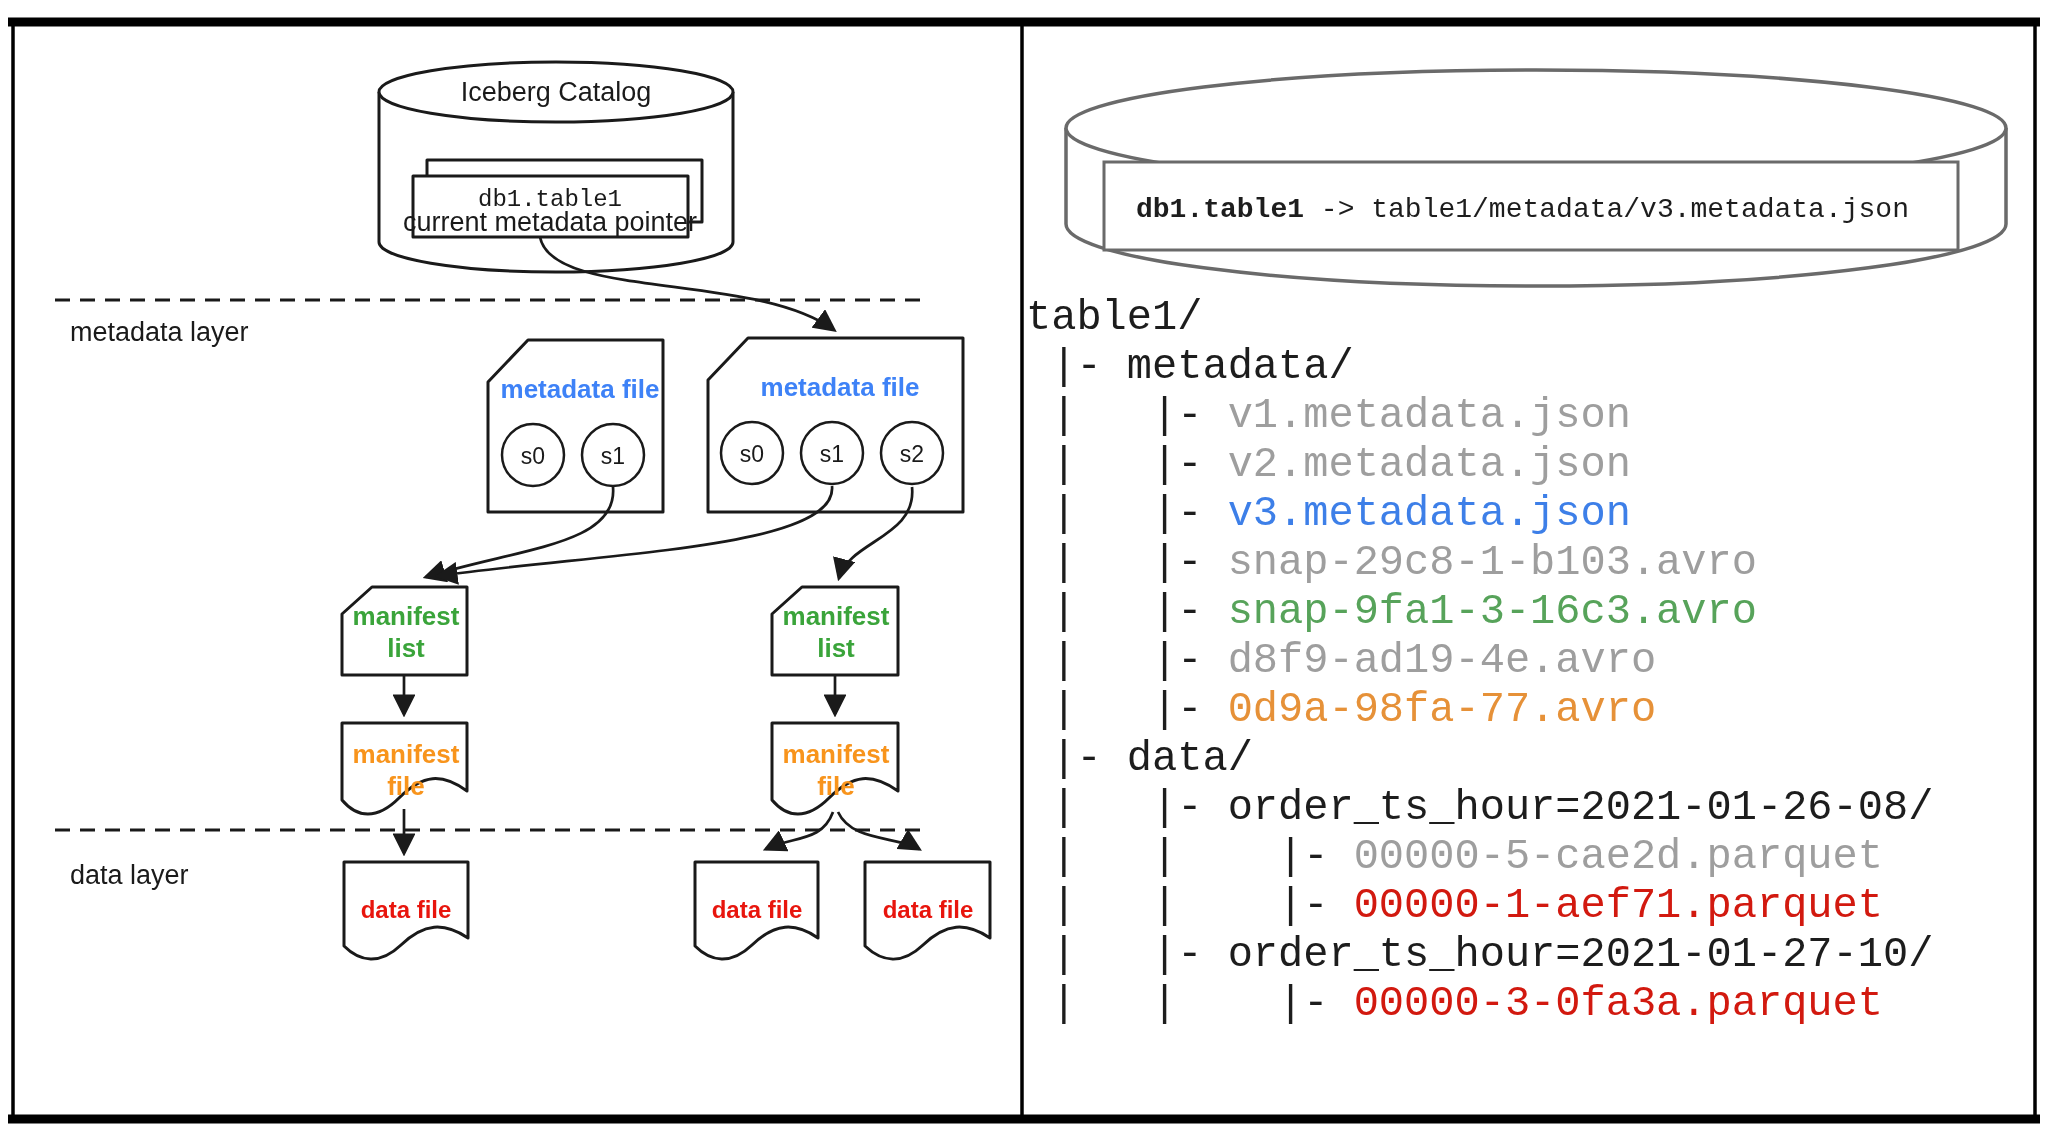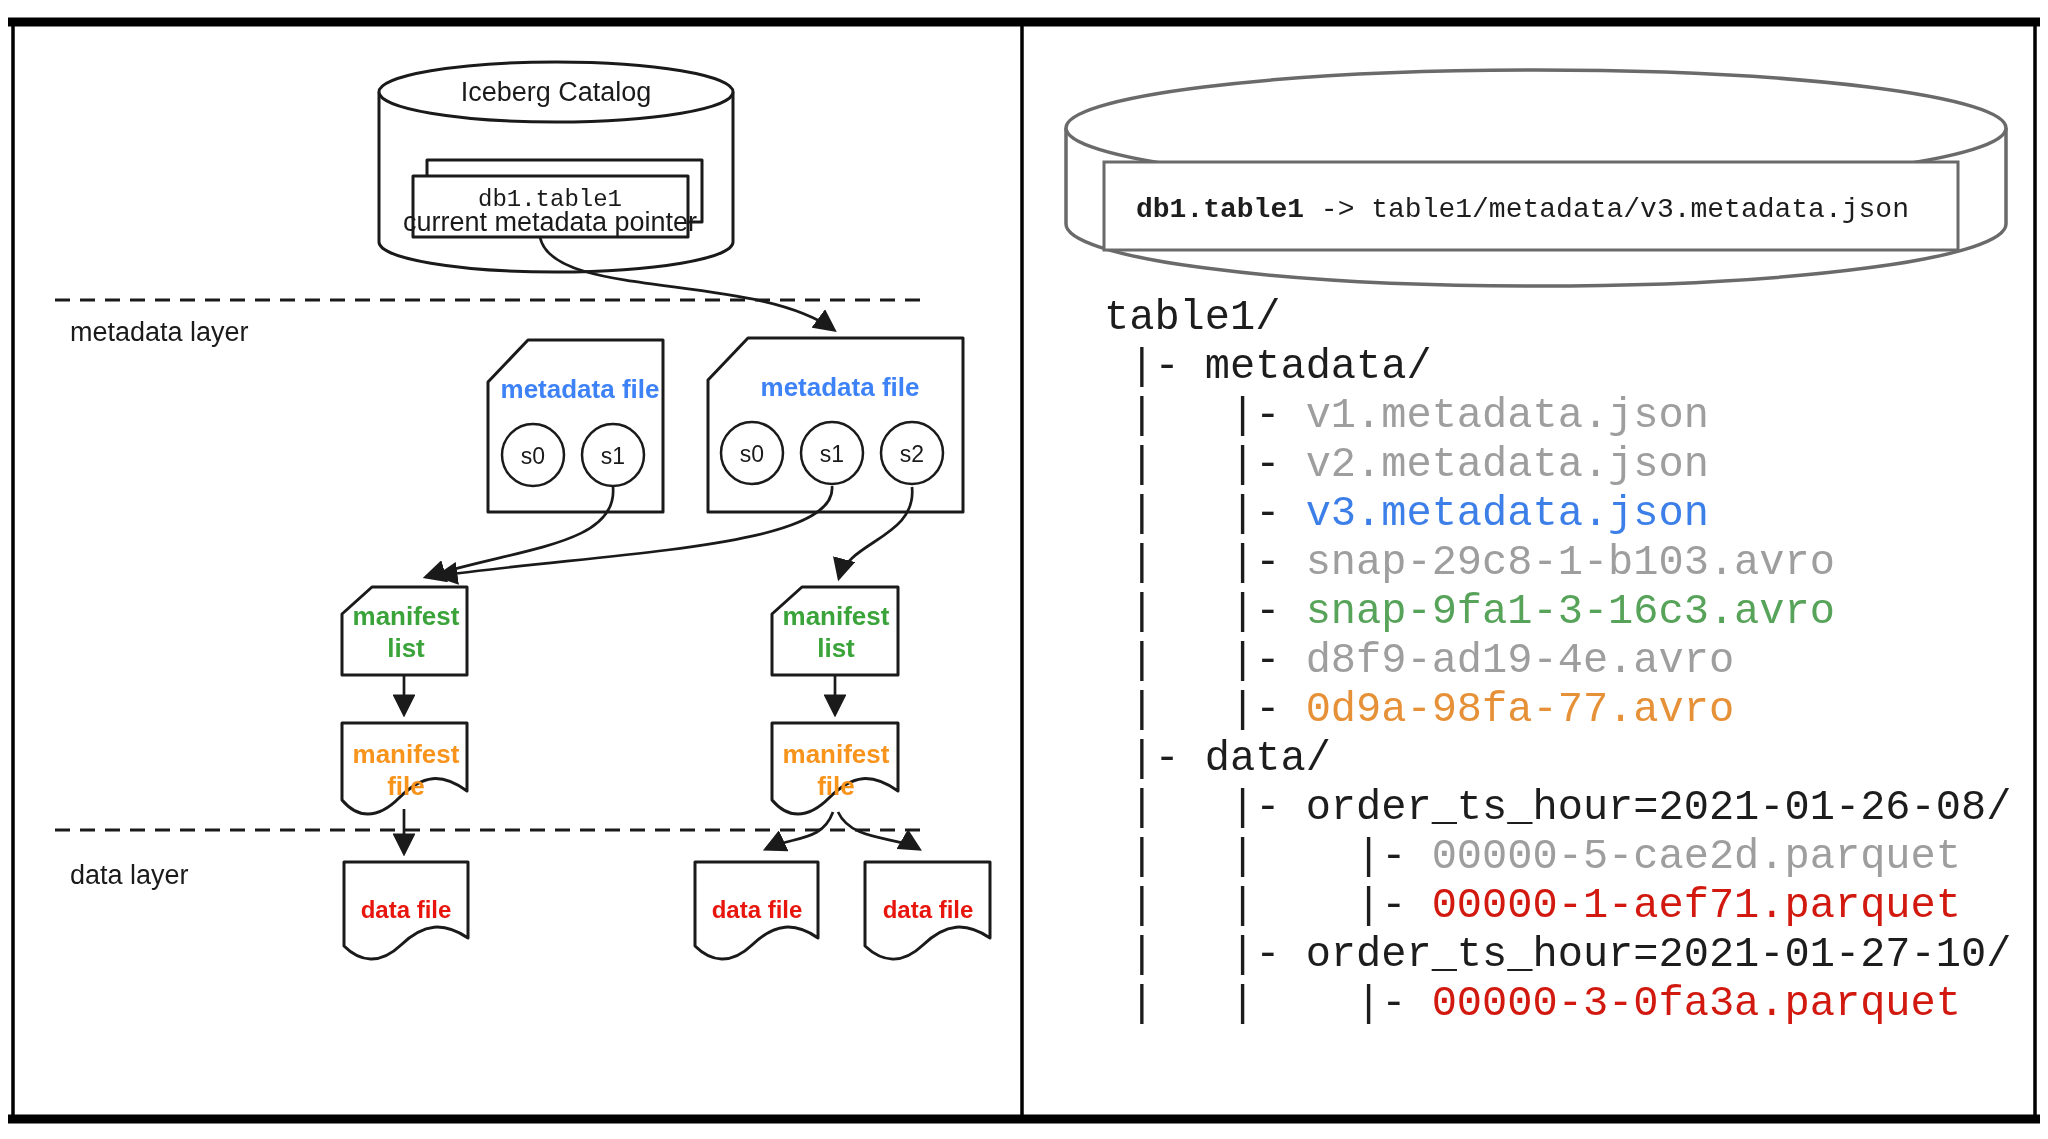--- a/index.html
+++ b/index.html
@@ -1,21 +1,21 @@
 <!DOCTYPE html>
 <html><head>
 <meta charset="utf-8">
 <style>
   html,body{margin:0;padding:0;background:#ffffff;}
   .screen{position:relative;width:2048px;height:1139px;background:#ffffff;overflow:hidden;
           font-family:"Liberation Sans",sans-serif;text-decoration:underline;}
   .canvas{position:absolute;left:0;top:0;}
   svg text{font-family:"Liberation Sans",sans-serif;}
   svg text.mono{font-family:"Liberation Mono",monospace;}
-  .tree{position:absolute;left:1104px;top:294px;
+  .tree{position:absolute;left:1026px;top:294px;
         font-family:"Liberation Mono",monospace;
         font-size:42px;line-height:49px;white-space:pre;color:#1d1d1d;}
   .tree-row{white-space:pre;}
 </style>
 </head>
 <body>
 
 <div class="screen">
 
   <svg class="canvas" width="2048" height="1139" viewBox="0 0 2048 1139">

